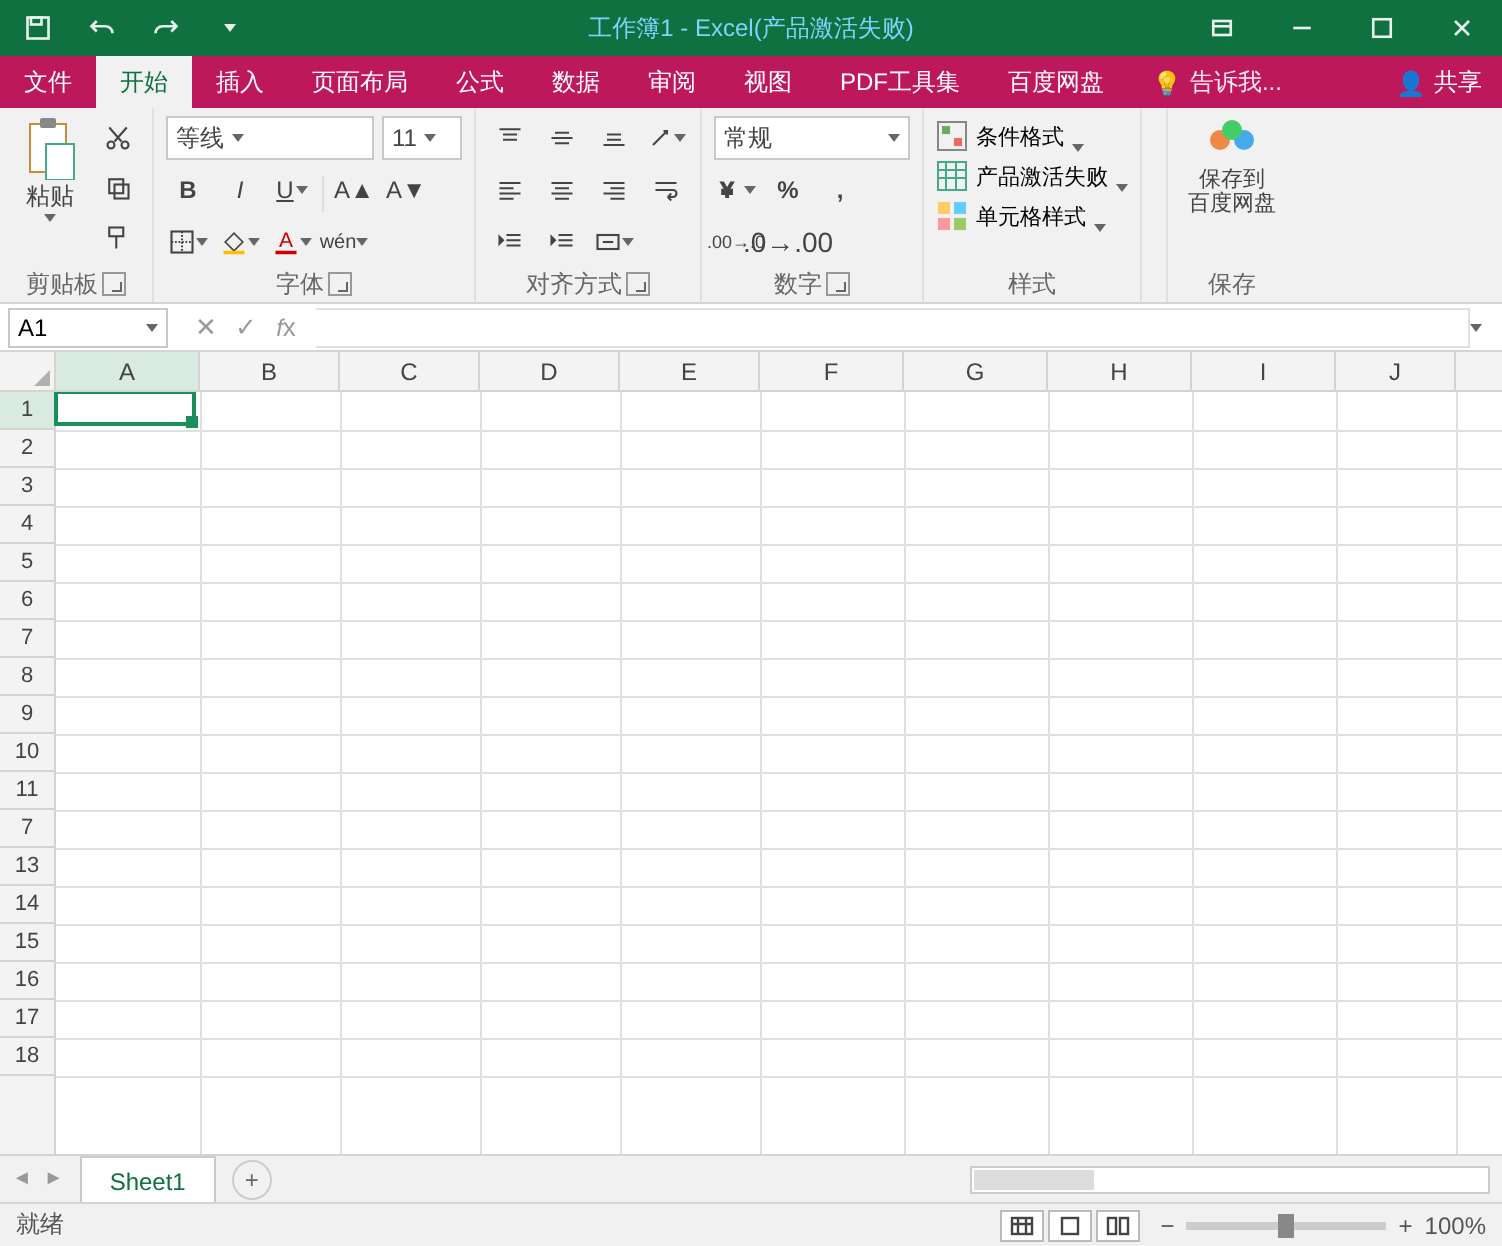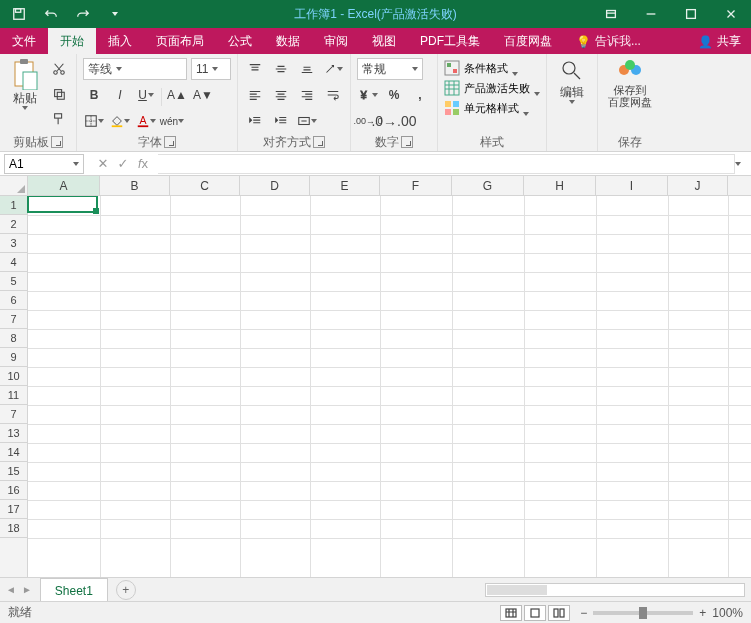--- a/index.html
+++ b/index.html
@@ -318,21 +318,21 @@
     </div>
     <div class="group-label">
         <span>对齐方式</span>
         <div class="dlauncher"></div>
       </div>
   </div>
 
   <div class="group">
     <div class="group-body">
       <div class="stack" style="gap:4px">
-        <div class="combo" style="width:66px">
+        <div class="combo" style="width:98px">
             <span>常规</span>
             <div class="arr" style="margin-left:auto"></div>
           </div>
         <div class="row">
           <div class="sbtn">
               <svg class="icod" viewBox="0 0 16 16">
                 <text x="3" y="12" font-size="11">¥</text>
               </svg>
               <div class="arr"></div>
             </div>
@@ -391,29 +391,20 @@
           </div>
       </div>
     </div>
     <div class="group-label">
         <span>样式</span>
       </div>
   </div>
 
 
   <div class="group">
-    <div class="group-body">
-      <div class="bigbtn">
-        <svg width="26" height="26" class="icod">
-            <circle cx="10" cy="10" r="6"></circle>
-            <path d="M15 15l6 6"></path>
-          </svg>
-        <div class="lbl"><span>编辑</span><div class="arr" style="margin:2px auto 0"></div></div>
-      </div>
-    </div>
     <div class="group-label"></div>
   </div>
 
   <div class="group" style="border-right:none">
     <div class="group-body">
       <div class="bigbtn">
         <svg width="28" height="24">
             <circle cx="8" cy="12" r="5" fill="#e84"></circle>
             <circle cx="20" cy="12" r="5" fill="#4ae"></circle>
             <circle cx="14" cy="7" r="5" fill="#4c6"></circle>

